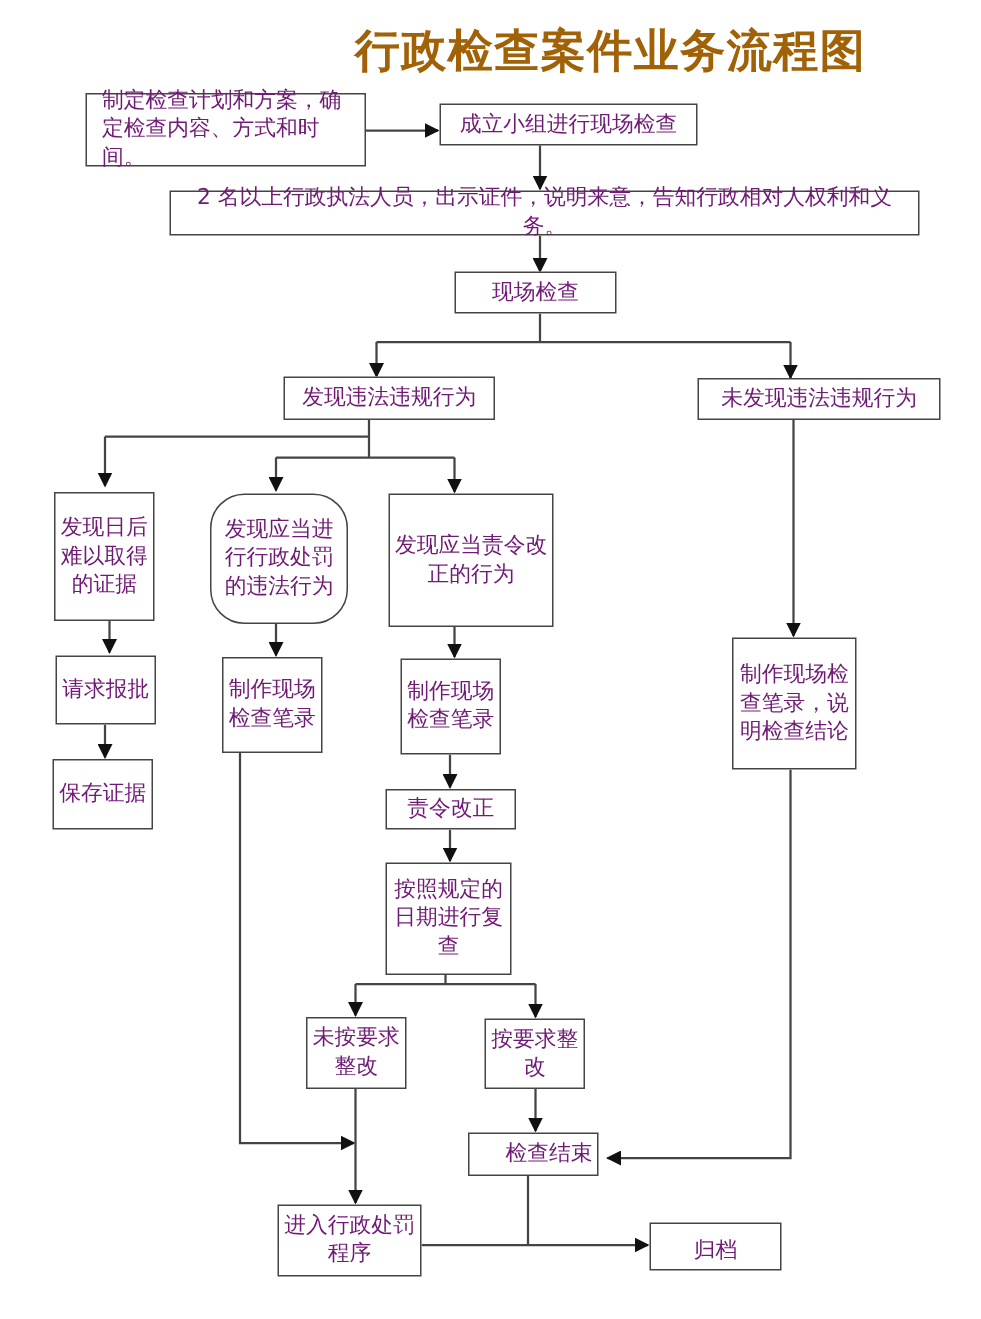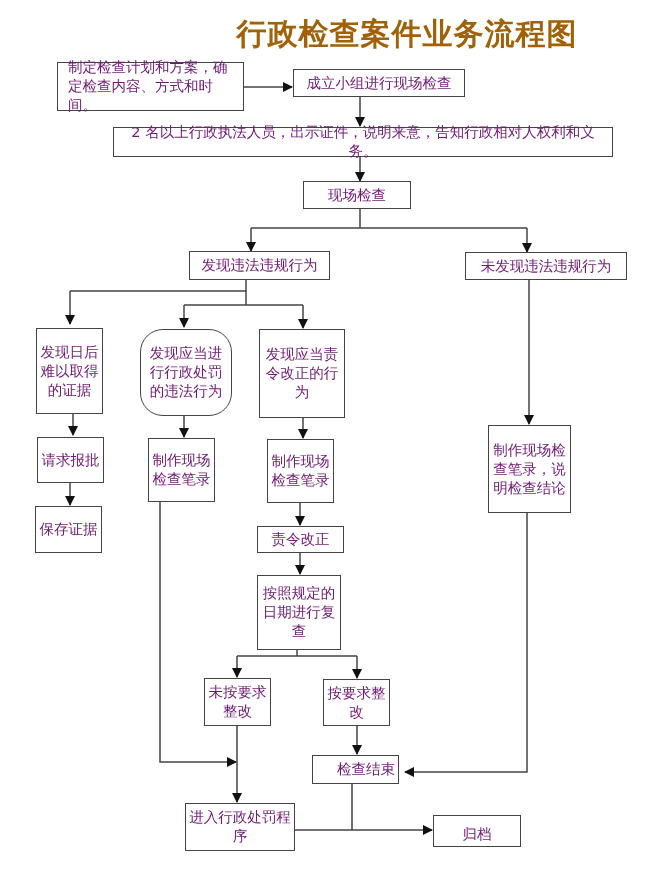--- a/index.html
+++ b/index.html
@@ -73,21 +73,21 @@
   </div>
 <div class="box" style="left:453px;top:252px;width:162px;height:28px;margin-left:12px;">
     <span>未发现违法违规行为</span>
   </div>
 <div class="box" style="left:36px;top:328px;width:67px;height:86px;">
     <span>发现日后难以取得的证据</span>
   </div>
 <div class="box" style="left:140px;top:329px;width:92px;height:87px;border-radius:23px;">
     <span>发现应当进行行政处罚的违法行为</span>
   </div>
-<div class="box" style="left:259px;top:329px;width:86px;height:89px;">
+<div class="box" style="left:259px;top:329px;width:110px;height:89px;">
     <span>发现应当责令改正的行为</span>
   </div>
 <div class="box" style="left:37px;top:437px;width:67px;height:46px;">
     <span>请求报批</span>
   </div>
 <div class="box" style="left:35px;top:506px;width:67px;height:47px;">
     <span>保存证据</span>
   </div>
 <div class="box" style="left:148px;top:438px;width:67px;height:64px;">
     <span>制作现场检查笔录</span>
@@ -106,18 +106,18 @@
   </div>
 <div class="box" style="left:323px;top:679px;width:67px;height:47px;">
     <span>按要求整改</span>
   </div>
 <div class="box" style="left:488px;top:425px;width:83px;height:88px;">
     <span>制作现场检查笔录，说明检查结论</span>
   </div>
 <div class="box" style="left:312px;top:755px;width:87px;height:29px;justify-content:flex-end;">
     <span>检查结束</span>
   </div>
-<div class="box" style="left:185px;top:803px;width:110px;height:48px;">
+<div class="box" style="left:185px;top:803px;width:96px;height:48px;">
     <span>进入行政处罚程序</span>
   </div>
 <div class="box" style="left:433px;top:815px;width:88px;height:32px;align-items:flex-end;">
     <span>归档</span>
   </div>
 
 </body></html>

